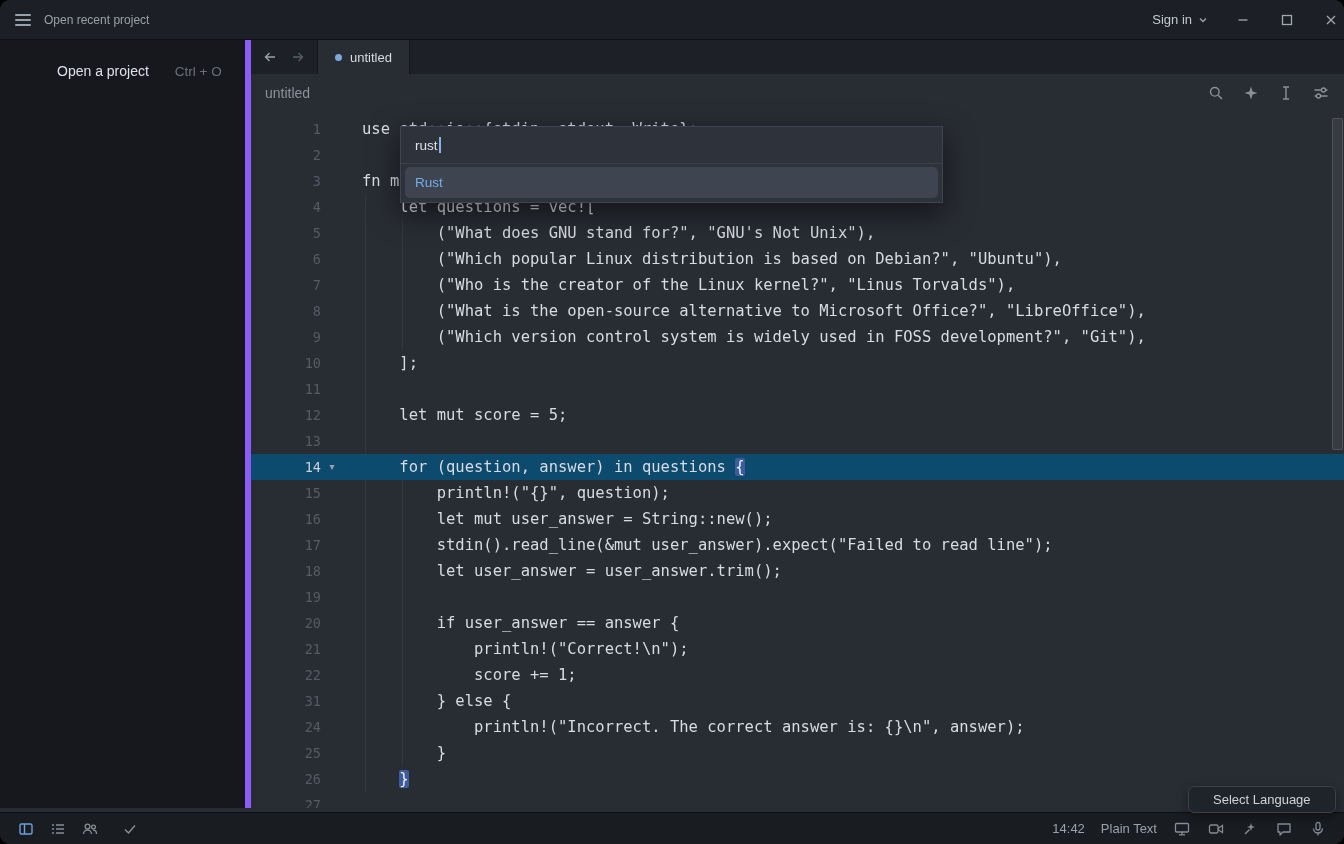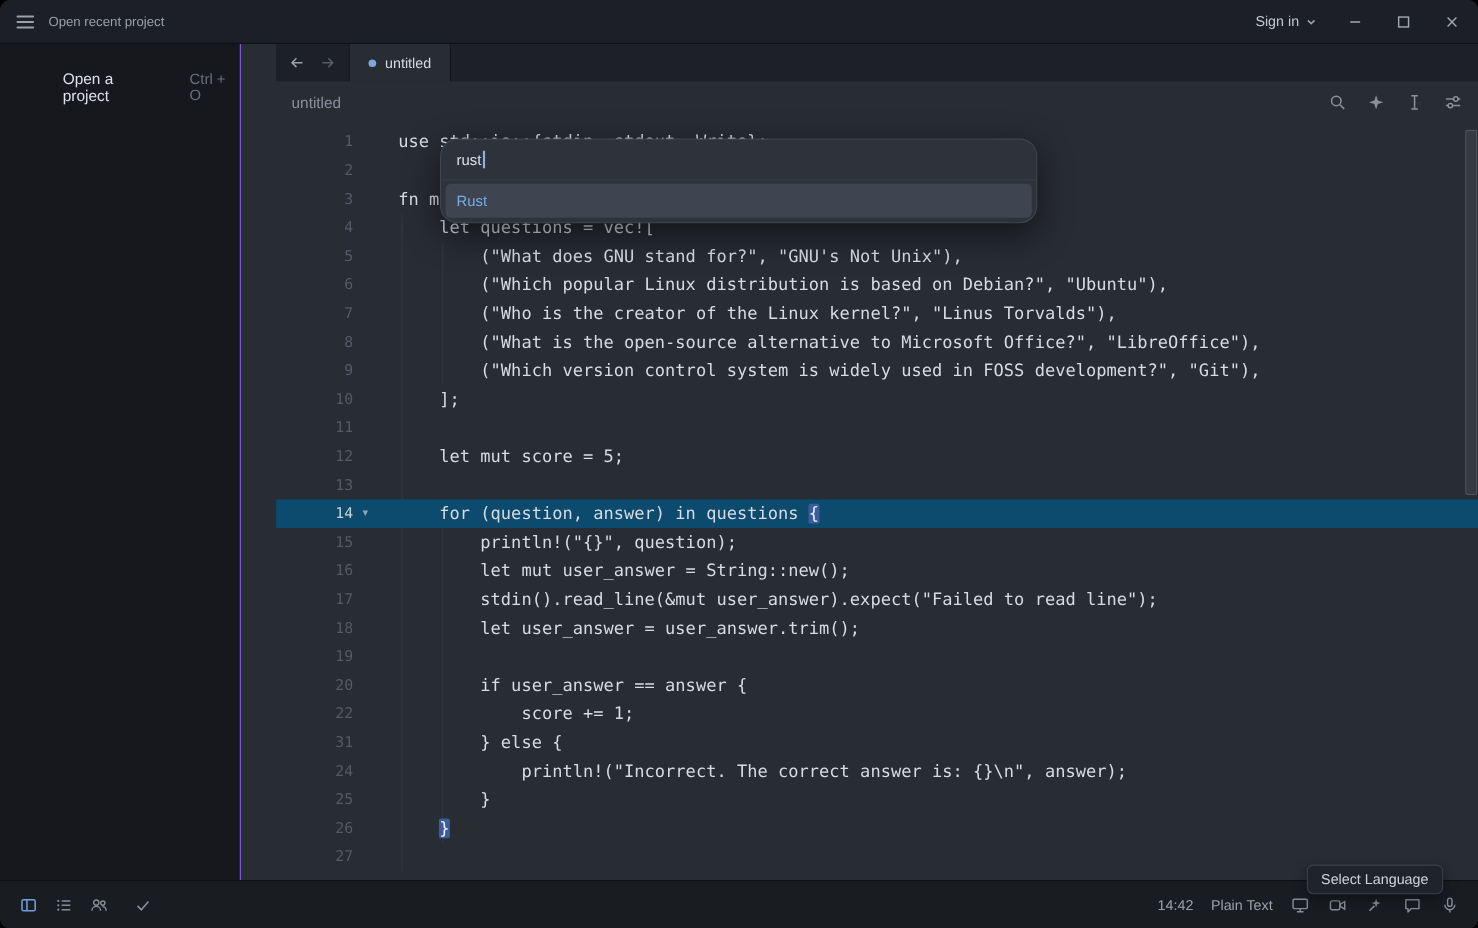--- a/index.html
+++ b/index.html
@@ -5,26 +5,26 @@
   html,body{margin:0;padding:0;background:#000;}
   body{width:1344px;height:844px;overflow:hidden;font-family:"Liberation Sans",sans-serif;-webkit-font-smoothing:antialiased;}
   .window{position:relative;width:1344px;height:844px;background:#282c33;border-radius:10px;overflow:hidden;}
 
   
   .titlebar{position:absolute;top:0;left:0;right:0;height:40px;background:#1c1f25;border-bottom:1px solid #101216;box-sizing:border-box;display:flex;align-items:center;z-index:5;}
   .tb-left{display:flex;align-items:center;gap:13px;padding-left:15px;}
   .hamburger{width:16px;display:flex;flex-direction:column;gap:3px;cursor:pointer;}
   .hamburger span{height:2px;background:#9aa1ab;border-radius:1px;}
   .tb-title{color:#99a0aa;font-size:12px;cursor:pointer;}
-  .tb-right{margin-left:auto;display:flex;align-items:center;gap:26px;padding-right:15px;}
+  .tb-right{margin-left:auto;display:flex;align-items:center;gap:26px;padding-right:4px;}
   .signin{display:flex;align-items:center;gap:6px;color:#c3c8d0;font-size:13px;cursor:pointer;}
   .winbtn{display:flex;align-items:center;justify-content:center;width:18px;height:18px;cursor:pointer;}
 
   
-  .sidebar{position:absolute;top:40px;left:0;width:219px;bottom:36px;background:#16181d;border-right:1px solid #8b5cf6;box-sizing:border-box;}
+  .sidebar{position:absolute;top:40px;left:0;width:251px;bottom:36px;background:#16181d;border-right:6px solid #8b5cf6;box-sizing:border-box;}
   .open-project{display:flex;align-items:baseline;gap:10px;padding:23px 0 0 57px;cursor:pointer;}
   .op-label{color:#dde1e7;font-size:14px;}
   .op-shortcut{color:#6a7079;font-size:13.5px;margin-left:16px;}
 
   
   .main{position:absolute;left:251px;top:40px;right:0;bottom:36px;display:flex;flex-direction:column;}
   .tabbar{height:34px;background:#1d2026;display:flex;align-items:stretch;flex:none;}
   .nav{display:flex;align-items:center;gap:12px;padding:0 11px;}
   .navbtn{display:flex;align-items:center;cursor:pointer;}
   .tab{display:flex;align-items:center;gap:8px;padding:0 17px;background:#282c33;border-left:1px solid #14161a;border-right:1px solid #14161a;color:#d6dae1;font-size:13px;cursor:pointer;}
@@ -44,32 +44,32 @@
   .crow.current{background:#0c4a6e;}
   .ln{width:70px;text-align:right;color:#545b66;font:13.5px/26px "DejaVu Sans Mono",monospace;flex:none;}
   .crow.current .ln{color:#ccd1d9;}
   .fold{width:22px;text-align:center;color:#99a0aa;font-size:10px;line-height:26px;flex:none;}
   .codetext{margin:0;padding-left:19px;font:15.5px/26px "DejaVu Sans Mono",monospace;color:#d7dbe2;white-space:pre;}
   .bracket-hl{background:#3d5c9c;border-radius:2px;color:#eaf0f8;}
   .scrollbar{position:absolute;top:0;right:0;width:13px;bottom:0;}
   .thumb{position:absolute;left:1px;right:1px;top:6px;height:330px;background:rgba(255,255,255,.07);border:1px solid rgba(255,255,255,.13);border-radius:2px;cursor:pointer;}
 
   
-  .popup{position:absolute;left:400px;top:126px;width:543px;background:#2d323b;border:1px solid #3e4550;border-radius:16px;box-shadow:0 10px 30px rgba(0,0,0,.55);z-index:20;box-sizing:border-box;}
+  .popup{position:absolute;left:400px;top:126px;width:543px;background:#2d323b;border:1px solid #3e4550;border-radius:0;box-shadow:0 10px 30px rgba(0,0,0,.55);z-index:20;box-sizing:border-box;}
   .popup-input{height:36px;display:flex;align-items:center;padding:0 14px;font-size:13.5px;color:#dde1e8;border-bottom:1px solid #3a414c;cursor:text;}
   .caret{width:2px;height:16px;background:#8ab0e8;margin-left:1px;}
   .popup-list{padding:3px 4px 4px;}
   .popup-item{height:31px;display:flex;align-items:center;padding:0 10px;border-radius:5px;font-size:13.5px;color:#d0d5dc;cursor:pointer;}
   .popup-item.selected{background:#3e4550;color:#74ade8;}
 
   
-  .tooltip{position:absolute;left:1188px;top:786px;background:#1f242b;border:1px solid #3a414c;border-radius:6px;padding:5px 12px;font-size:13px;color:#ced3da;z-index:30;box-shadow:0 4px 12px rgba(0,0,0,.4);white-space:nowrap;}
-
-  
-  .statusbar{position:absolute;left:0;right:0;bottom:0;height:44px;background:#191c21;border-top:1px solid #0e1013;box-sizing:border-box;display:flex;align-items:center;padding:0 17px;z-index:6;}
+  .tooltip{position:absolute;left:1188px;top:786px;background:#1f242b;border:1px solid #3a414c;border-radius:6px;padding:5px 24px;font-size:13px;color:#ced3da;z-index:30;box-shadow:0 4px 12px rgba(0,0,0,.4);white-space:nowrap;}
+
+  
+  .statusbar{position:absolute;left:0;right:0;bottom:0;height:32px;background:#191c21;border-top:1px solid #0e1013;box-sizing:border-box;display:flex;align-items:center;padding:0 17px;z-index:6;}
   .sb-left{display:flex;gap:14px;align-items:center;}
   .sb-left .iconbtn.gap{margin-left:8px;}
   .sb-right{margin-left:auto;display:flex;gap:16px;align-items:center;}
   .sb-text{font-size:13px;color:#9aa1ab;cursor:pointer;}
   svg{display:block;}
 </style>
 </head>
 <body>
 
 <div class="window">
@@ -267,20 +267,25 @@
             <div class="ln">19</div>
             <div class="fold"></div>
             <pre class="codetext"></pre>
           </div>
           <div class="crow">
             <div class="ln">20</div>
             <div class="fold"></div>
             <pre class="codetext">        if user_answer == answer {</pre>
           </div>
           <div class="crow">
+            <div class="ln">21</div>
+            <div class="fold"></div>
+            <pre class="codetext">            println!("Correct!\n");</pre>
+          </div>
+          <div class="crow">
             <div class="ln">22</div>
             <div class="fold"></div>
             <pre class="codetext">            score += 1;</pre>
           </div>
           <div class="crow">
             <div class="ln">31</div>
             <div class="fold"></div>
             <pre class="codetext">        } else {</pre>
           </div>
           <div class="crow">

